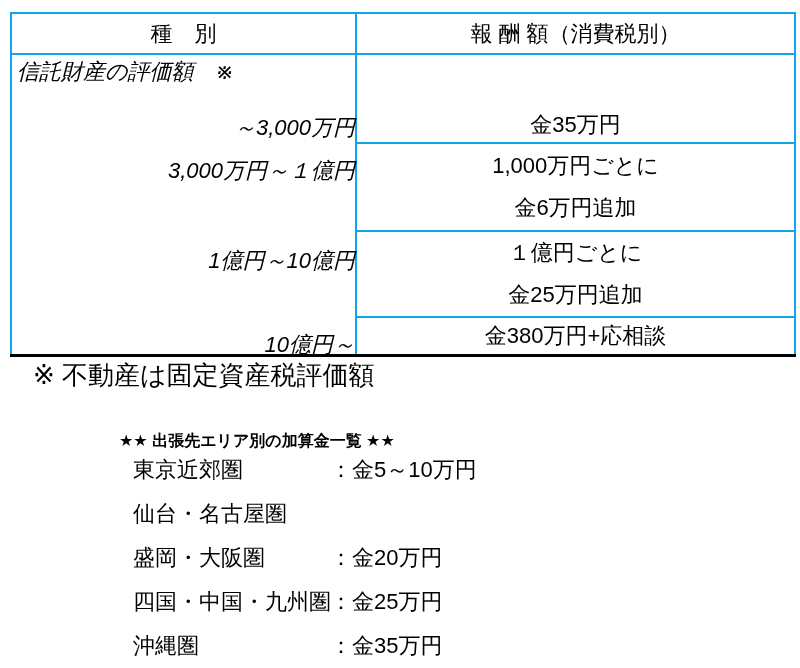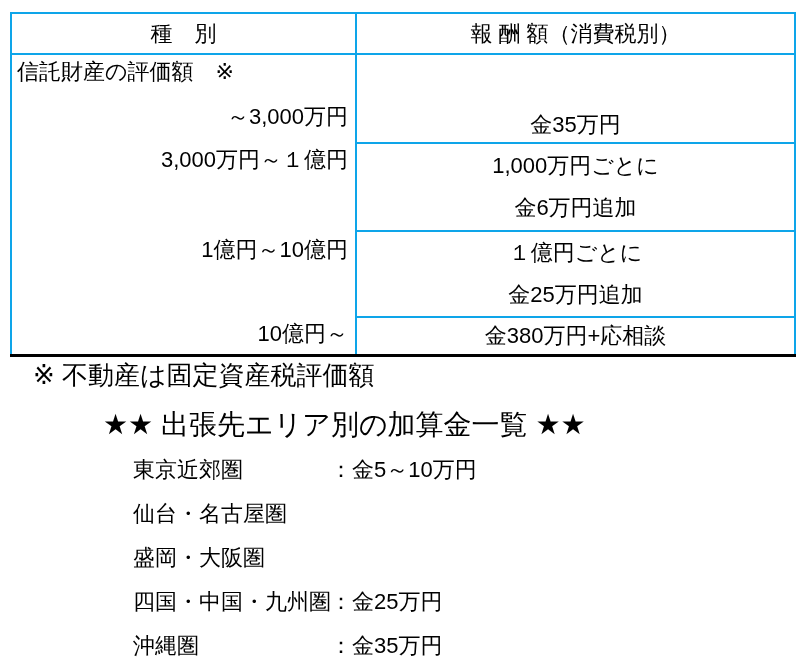--- a/index.html
+++ b/index.html
@@ -28,28 +28,28 @@
     padding: 0;
     font-weight: normal;
   }
   .row-header th { height: 41px; text-align: center; vertical-align: middle; }
   .fee-row-0 { height: 89px; }
   .fee-row-1 { height: 88px; }
   .fee-row-2 { height: 82px; }
   .fee-row-3 { height: 38px; }
 
   .category-cell { vertical-align: top; }
-  .cat-wrap { position: relative; display: block; height: 293px; }
+  .cat-wrap { position: relative; display: block; height: 293px; font-style: italic; }
   .cat-title {
     position: absolute; left: 5px; top: 4px;
     line-height: 26px; white-space: nowrap;
   }
   .cat-range {
-    position: absolute; right: 7px;
-    line-height: 26px; white-space: nowrap;
+    position: absolute; right: 0;
+    line-height: 26px; white-space: nowrap; margin-top: 11px;
   }
   .range-0 { top: 49px; }
   .range-1 { top: 92px; }
   .range-2 { top: 182px; }
   .range-3 { top: 266px; }
 
   .fee-cell { text-align: center; }
   .fee-cell-0 { vertical-align: bottom; }
   .fee-cell-0 .fee-line { display: block; margin-bottom: 4px; line-height: 26px; }
   .fee-cell-1, .fee-cell-2 { vertical-align: middle; }
@@ -59,22 +59,22 @@
 
   
   .note {
     position: absolute; left: 33px; top: 362px;
     margin: 0; font-size: 26px; line-height: 26px; white-space: nowrap;
   }
 
   
   .area-heading {
     position: absolute; left: 103px; top: 412px;
-    margin: 0; font-size: 28px; line-height: 26px;
-    font-weight: normal; white-space: nowrap;
+    margin: 16px; font-size: 16px; line-height: 26px;
+    font-weight: bold; white-space: nowrap;
   }
   .area-list {
     position: absolute; left: 133px; top: 448px;
     font-size: 22px;
   }
   .area-row { display: flex; height: 44px; align-items: center; }
   .area-label { width: 197px; white-space: nowrap; }
   .area-fee { white-space: nowrap; }
 </style>
 </head>
@@ -131,20 +131,21 @@
 <div class="area-list">
   <div class="area-row">
     <span class="area-label">東京近郊圏</span>
     <span class="area-fee">：金5～10万円</span>
   </div>
   <div class="area-row">
     <span class="area-label">仙台・名古屋圏</span>
   </div>
   <div class="area-row">
     <span class="area-label">盛岡・大阪圏</span>
+    <span class="area-fee">：金20万円</span>
   </div>
   <div class="area-row">
     <span class="area-label">四国・中国・九州圏</span>
     <span class="area-fee">：金25万円</span>
   </div>
   <div class="area-row">
     <span class="area-label">沖縄圏</span>
     <span class="area-fee">：金35万円</span>
   </div>
 </div>

